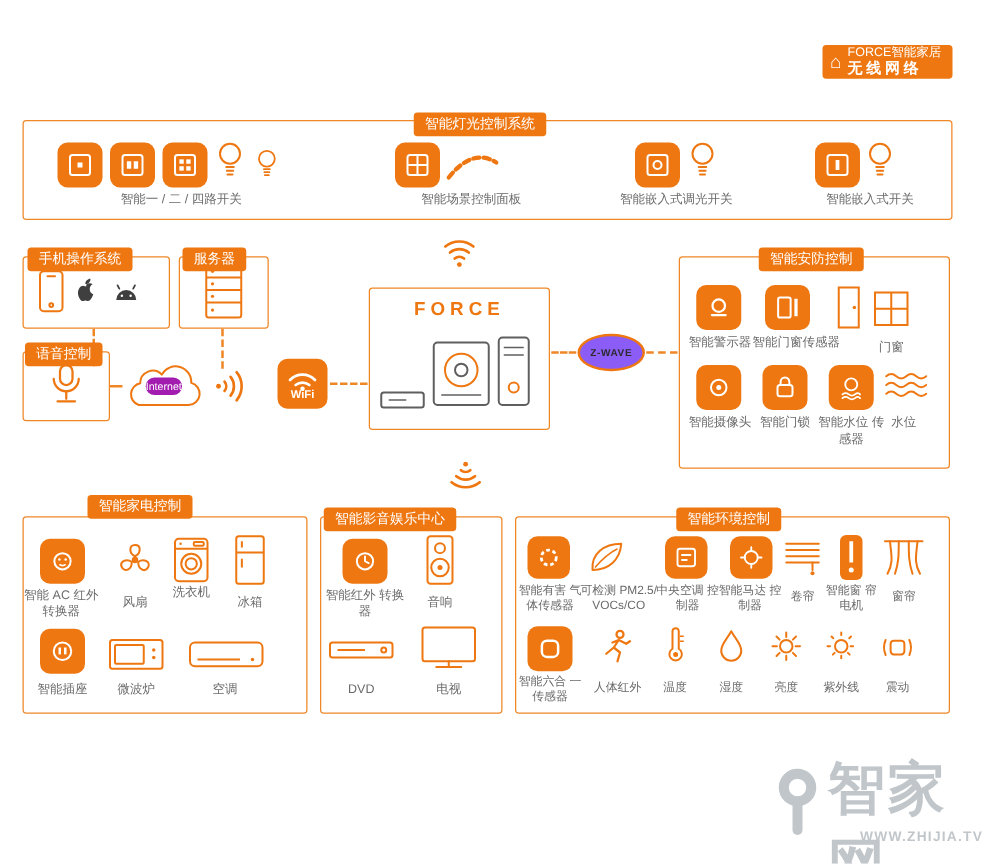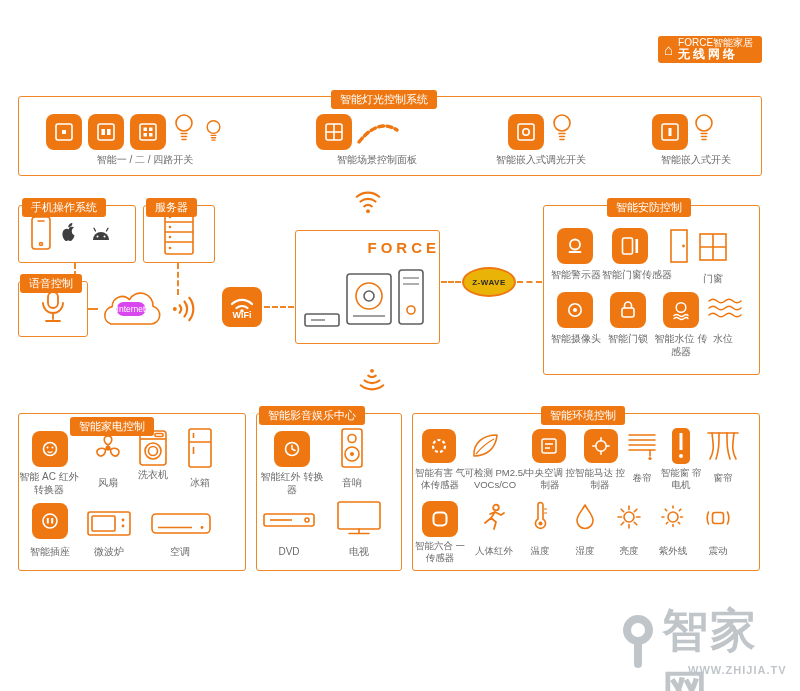--- a/index.html
+++ b/index.html
@@ -12,26 +12,26 @@
   .s{font-size:9.5px}
   .fi{position:absolute;background:#ee7711;border-radius:8px;display:flex;align-items:center;justify-content:center;z-index:2}
   .oi{position:absolute;display:flex;align-items:center;justify-content:center;z-index:2}
   .dash-h{position:absolute;border-top:2px dashed #f08727;z-index:1}
   .dash-v{position:absolute;border-left:2px dashed #f08727;z-index:1}
   .badge{position:absolute;left:658px;top:36px;width:104px;height:27px;background:#ee7711;border-radius:3px;display:flex;align-items:center;padding:0 6px;gap:5px;color:#fff}
   .badge .house{font-size:15px;line-height:1}
   .badge .l1{font-size:10px;line-height:1.1;white-space:nowrap}
   .badge .l2{font-size:12px;font-weight:bold;letter-spacing:3px;line-height:1.1;white-space:nowrap}
   .cloudwrap{position:absolute;left:96px;top:288px;width:70px;height:42px;z-index:2}
-  .cloudwrap .pill{position:absolute;left:50%;top:14px;transform:translateX(-50%);background:#d946ef;color:#fff;font-size:8.5px;padding:2px 0;border-radius:9px;white-space:nowrap}
+  .cloudwrap .pill{position:absolute;left:50%;top:14px;transform:translateX(-50%);background:#a21caf;color:#fff;font-size:8.5px;padding:2px 0;border-radius:9px;white-space:nowrap}
   .wifi{position:absolute;left:222px;top:287px;width:40px;height:40px;background:#ee7711;border-radius:8px;display:flex;flex-direction:column;align-items:center;justify-content:center;z-index:2}
   .wifi .t{color:#fff;font-size:9px;font-weight:bold;margin-top:-3px}
-  .zwave{position:absolute;left:462px;top:267px;width:54px;height:30px;border:2.5px solid #ee7711;border-radius:50%;background:#eab308;display:flex;align-items:center;justify-content:center;z-index:2}
+  .zwave{position:absolute;left:462px;top:267px;width:54px;height:30px;border:2.5px solid #ee7711;border-radius:50%;background:#8b5cf6;display:flex;align-items:center;justify-content:center;z-index:2}
   .zwave span{font-size:8px;font-weight:bold;color:#2b2b2b;letter-spacing:.5px}
-  .brand{position:absolute;left:295px;top:239px;width:145px;text-align:right;font-size:15px;font-weight:bold;letter-spacing:4px;color:#ee7711}
+  .brand{position:absolute;left:295px;top:239px;width:145px;text-align:center;font-size:15px;font-weight:bold;letter-spacing:4px;color:#ee7711}
   .waves{position:absolute;z-index:2}
   .wm{position:absolute;left:616px;top:600px;width:184px;height:91px;opacity:.55;color:#8e979e;z-index:4}
   .wm .nm{position:absolute;left:46px;top:0;font-size:46px;font-weight:bold;letter-spacing:2px}
   .wm .url{position:absolute;left:72px;top:64px;font-size:11px;letter-spacing:1px;font-weight:bold}
   .pg{position:absolute;left:2px;top:712px;font-size:11px;color:#8a8a8a}
 </style>
 </head>
 <body>
 
 <div id="page">
@@ -343,21 +343,21 @@
           <path d="M3 19 q4 -3.5 8 0 t8 0 t8 0 t8 0"></path>
         </g>
       </svg>
   </div>
   <div class="lbl" style="left:545px;top:332px;width:62px">智能摄像头</div>
   <div class="lbl" style="left:600px;top:332px;width:56px">智能门锁</div>
   <div class="lbl" style="left:654px;top:332px;width:54px">智能水位 传感器</div>
   <div class="lbl" style="left:700px;top:332px;width:46px">水位</div>
 
   <div class="sec" style="left:18px;top:413px;width:228px;height:158px"></div>
-  <div class="tab" style="left:70px;top:417px">智能家电控制</div>
+  <div class="tab" style="left:70px;top:396px">智能家电控制</div>
 
   <div class="fi" style="left:32px;top:431px;width:36px;height:36px">
     <svg width="24" height="24" viewBox="0 0 24 24">
         <g fill="none" stroke="#fff" stroke-width="1.6">
           <circle cx="12" cy="12" r="6.5"></circle>
           <circle cx="9.5" cy="10.5" r="1" fill="#fff" stroke="none"></circle>
           <circle cx="14.5" cy="10.5" r="1" fill="#fff" stroke="none"></circle>
           <path d="M9.5 14.5 q2.5 2 5 0" stroke-width="1.3"></path>
         </g>
       </svg>

